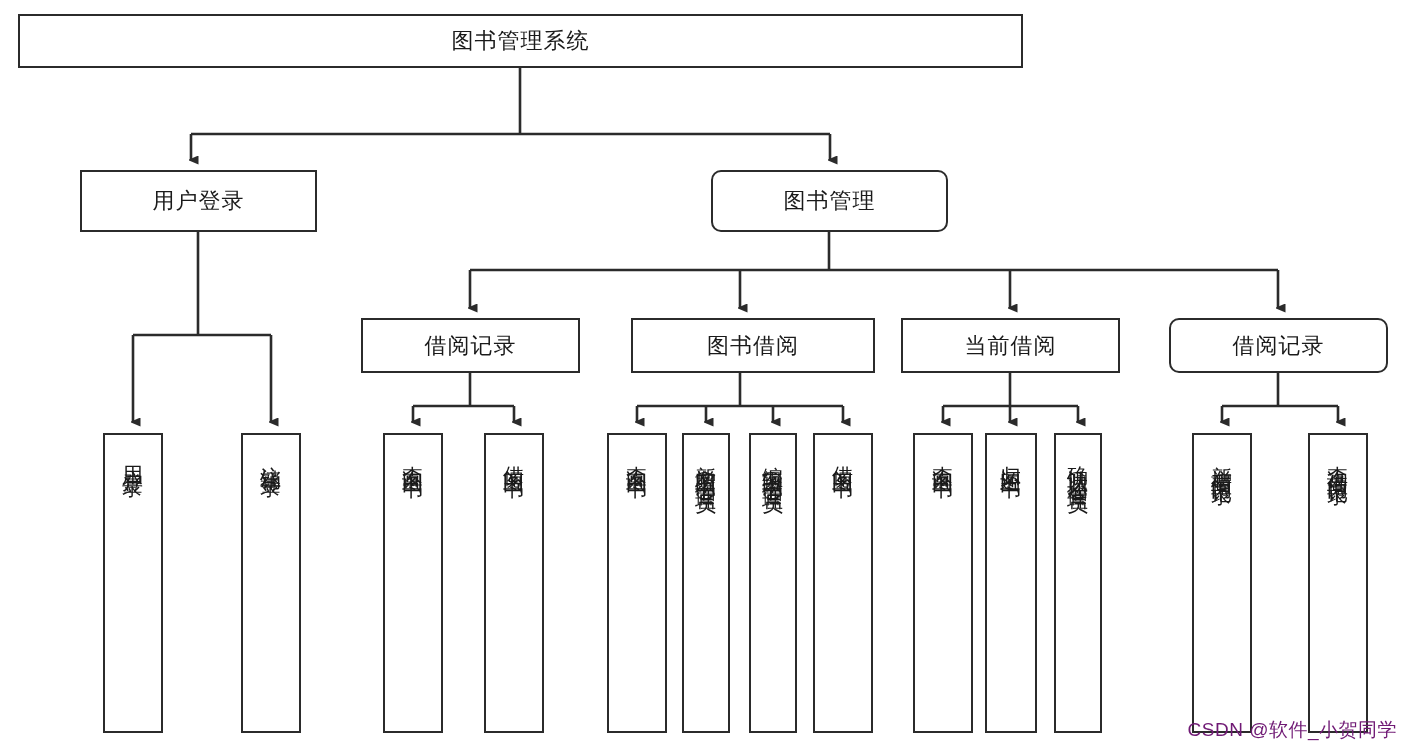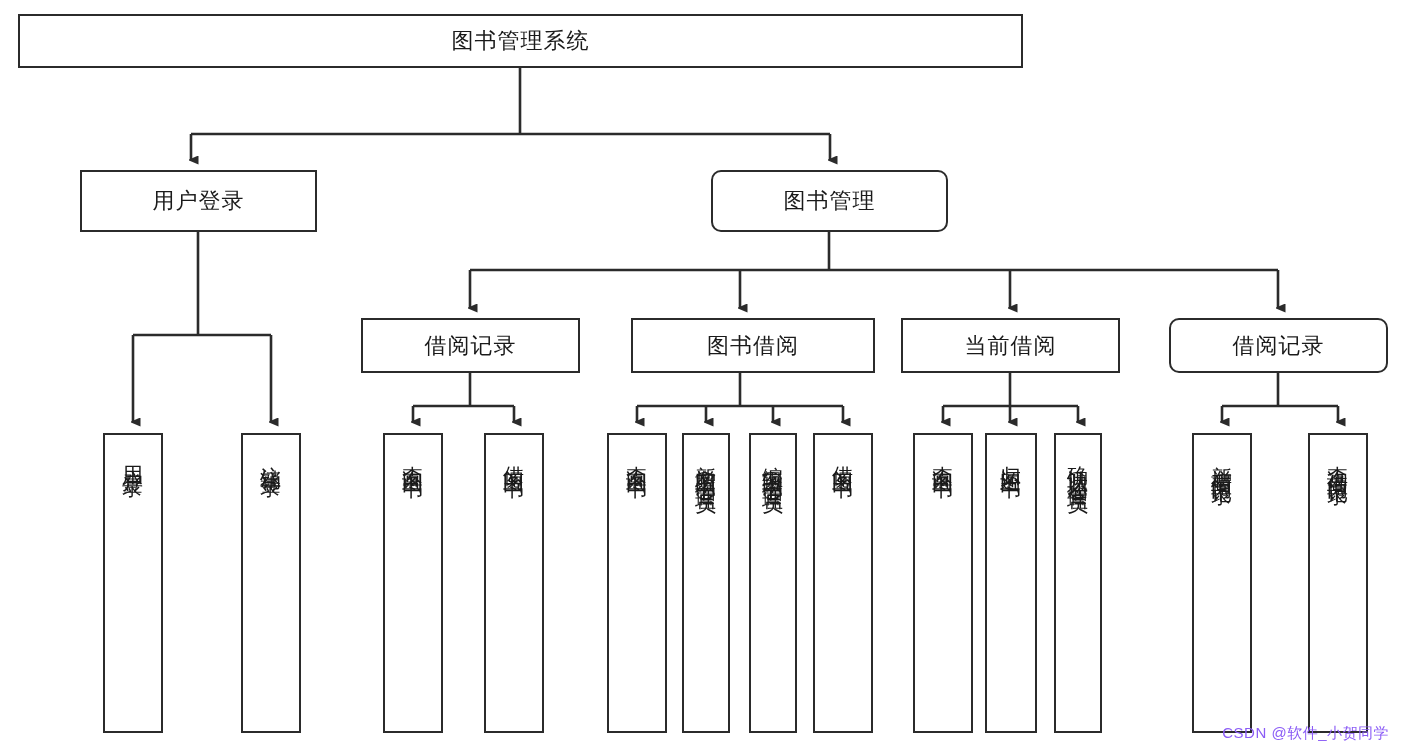--- a/index.html
+++ b/index.html
@@ -47,24 +47,24 @@
   }
   .node.vert .vtext {
     writing-mode: vertical-rl;
     text-orientation: upright;
     letter-spacing: 4px;
     line-height: 1;
     white-space: nowrap;
   }
   .watermark {
     position: absolute;
-    right: 16px;
+    right: 8px;
     bottom: 4px;
-    font-size: 15px;
-    color: #8b5cf6;
+    font-size: 19px;
+    color: #701a75;
     letter-spacing: 0.5px;
     white-space: nowrap;
   }
 </style>
 </head>
 <body>
 
 <div id="canvas">
 
   <svg class="edges" viewBox="0 0 1405 747">

